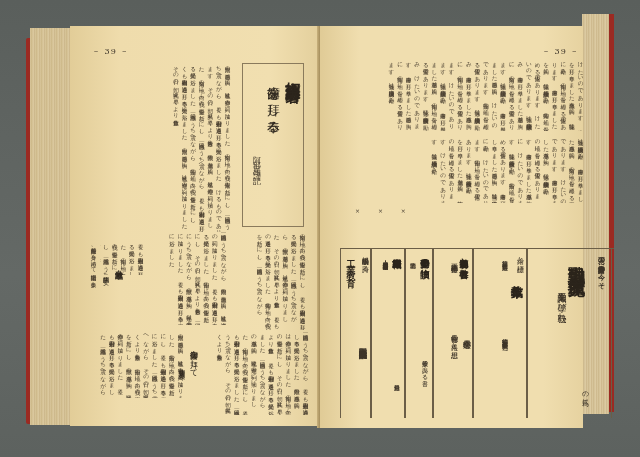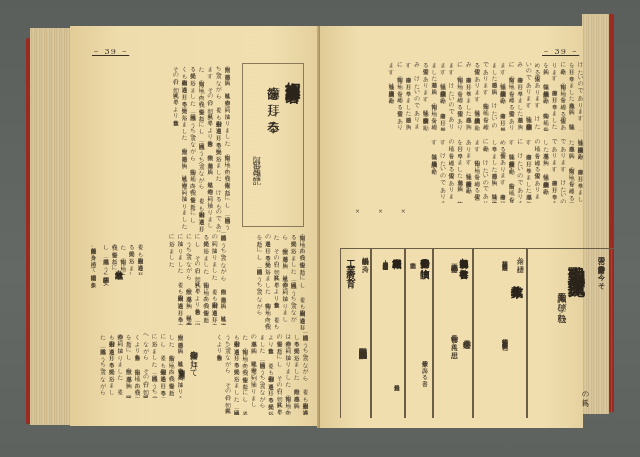--- a/index.html
+++ b/index.html
@@ -6,21 +6,21 @@
   body{width:640px;height:457px;background:#5f6461;position:relative;overflow:hidden;font-family:"DejaVu Serif",serif;}
   .scene{position:absolute;inset:0;background:linear-gradient(180deg,#5a5f5c 0%,#646966 60%,#5d625f 100%);}
   .cover-left{position:absolute;left:26px;top:38px;width:8px;height:386px;background:#9b2a22;border-radius:2px 0 0 2px;}
   .edge-left{position:absolute;left:30px;top:28px;width:42px;height:397px;background:repeating-linear-gradient(90deg,#d9c79c 0px,#cbb686 2px,#e0cfa6 3px,#c7b184 5px);}
   .cover-right{position:absolute;left:608px;top:14px;width:6px;height:398px;background:#9b2a22;}
   .edge-right{position:absolute;left:582px;top:14px;width:27px;height:400px;background:repeating-linear-gradient(90deg,#dccba2 0px,#c9b487 2px,#e2d2ab 3px,#c8b285 5px);}
   .page{position:absolute;background:#ecd9a8;}
   .page.left{left:70px;top:26px;width:250px;height:400px;background:linear-gradient(90deg,#e2cd98 0%,#efdcac 20%,#f1dfb0 80%,#e3cf9c 100%);}
   .page.right{left:320px;top:26px;width:263px;height:402px;background:linear-gradient(90deg,#e0cb96 0%,#f0deaf 15%,#f0deaf 85%,#e6d2a0 100%);}
   .gutter{position:absolute;left:317px;top:26px;width:6px;height:402px;background:linear-gradient(90deg,#c9b27d,#a48d5c,#c9b27d);}
-  .folio{position:absolute;font-size:8px;color:#3a3126;letter-spacing:1px;text-decoration:underline;}
+  .folio{position:absolute;font-size:8px;color:#3a3126;letter-spacing:1px;}
   .col{position:absolute;writing-mode:vertical-rl;color:#4a3f30;font-size:5.6px;line-height:8.6px;overflow:hidden;letter-spacing:0.2px;}
   .title-box{position:absolute;border:1px solid #8a7a5c;}
   .title{position:absolute;writing-mode:vertical-rl;color:#2c251c;font-weight:bold;}
   .byline{position:absolute;writing-mode:vertical-rl;color:#4a4033;font-size:8px;letter-spacing:4px;}
   .ad-frame{position:absolute;left:340px;top:248px;width:274px;height:170px;border-top:1px solid #6b5e47;}
   .ad{position:absolute;top:248px;border-left:1px solid #6b5e47;border-right:1px solid #6b5e47;height:170px;}
   .ad .h{position:absolute;writing-mode:vertical-rl;font-weight:bold;color:#2b241b;}
   .ad .s{position:absolute;writing-mode:vertical-rl;color:#3d3428;font-size:6px;line-height:8px;}
   .mark{position:absolute;color:#4a4033;font-size:6px;}
 </style>

